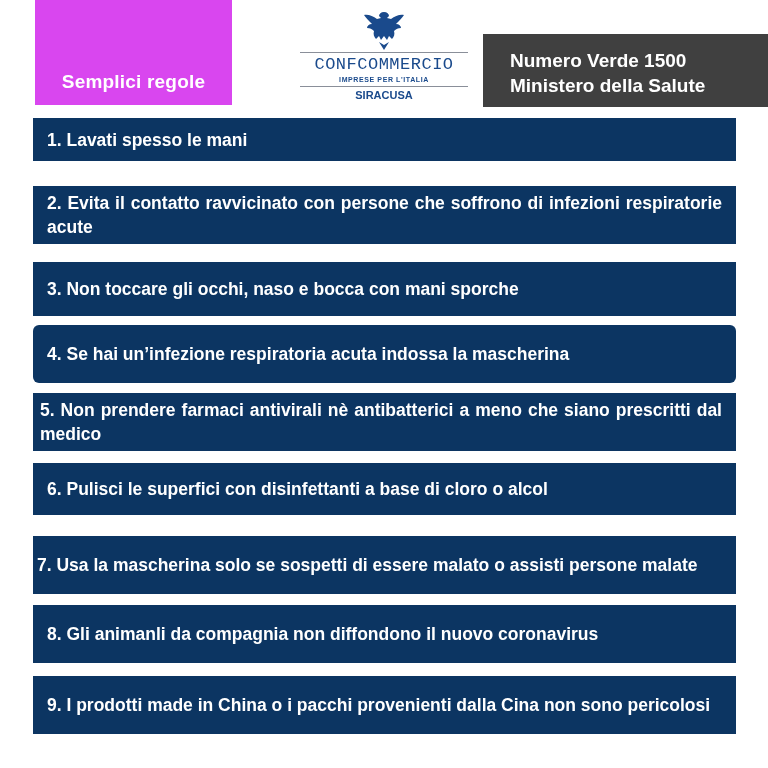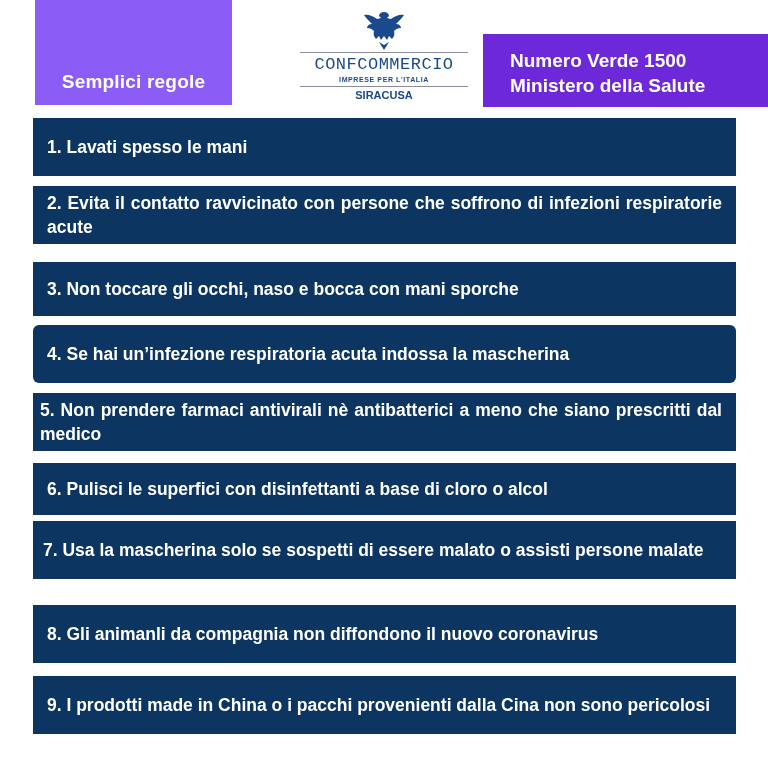--- a/index.html
+++ b/index.html
@@ -2,27 +2,27 @@
 <html><head>
 <meta charset="utf-8">
 <style>
   html, body { margin:0; padding:0; }
   body {
     width:768px; height:768px; background:#ffffff; position:relative; overflow:hidden;
     font-family: "Liberation Sans", "DejaVu Sans", sans-serif;
   }
   .red-box {
     position:absolute; left:35px; top:0; width:197px; height:105px;
-    background:#8b5cf6; display:flex; align-items:flex-end; justify-content:center;
+    background:#d946ef; display:flex; align-items:flex-end; justify-content:center;
     box-sizing:border-box; padding-bottom:12px;
   }
   .red-box span { color:#fff; font-size:19px; font-weight:bold; letter-spacing:0.2px; }
   .green-box {
     position:absolute; left:483px; top:34px; width:285px; height:73px;
-    background:#6d28d9; box-sizing:border-box; padding:14px 0 0 27px;
+    background:#404040; box-sizing:border-box; padding:14px 0 0 27px;
   }
   .green-box div { color:#fff; font-size:19px; font-weight:bold; line-height:25px; }
   .logo {
     position:absolute; left:298px; top:8px; width:172px; height:96px; text-align:center;
   }
   .logo svg.eagle { display:block; margin:0 auto; }
   .logo .rule { height:1px; background:#8a8f99; margin:0 2px; }
   .logo .name { color:#1a4a8c; font-family:Liberation Mono, monospace; font-size:17px; letter-spacing:0.5px; line-height:20px; margin-top:2px; }
   .logo .sub { color:#1a4a8c; font-size:7px; font-weight:bold; letter-spacing:0.6px; line-height:9px; margin-bottom:2px; }
   .logo .city { color:#1a4a8c; font-size:11px; font-weight:bold; line-height:15px; margin-top:1px; }
@@ -52,39 +52,39 @@
   <div class="sub">IMPRESE PER L'ITALIA</div>
   <div class="rule"></div>
   <div class="city">SIRACUSA</div>
 </div>
 
 <div class="green-box">
   <div>Numero Verde 1500</div>
   <div>Ministero della Salute</div>
 </div>
 
-<div class="rule-box" style="top:118px;height:58px;">
+<div class="rule-box" style="top:118px;height:43px;">
   <span>1. Lavati spesso le mani</span>
 </div>
 <div class="rule-box" style="top:186px;height:58px;">
   <span>2. Evita il contatto ravvicinato con persone che soffrono di infezioni respiratorie acute</span>
 </div>
 <div class="rule-box" style="top:262px;height:54px;justify-content:center;">
   <span>3. Non toccare gli occhi, naso e bocca con mani sporche</span>
 </div>
 <div class="rule-box" style="top:325px;height:58px;border-radius:6px;">
   <span>4. Se hai un’infezione respiratoria acuta indossa la mascherina</span>
 </div>
 <div class="rule-box" style="top:393px;height:58px;padding-left:7px;">
   <span>5. Non prendere farmaci antivirali nè antibatterici a meno che siano prescritti dal medico</span>
 </div>
 <div class="rule-box" style="top:463px;height:52px;">
   <span>6. Pulisci le superfici con disinfettanti a base di cloro o alcol</span>
 </div>
-<div class="rule-box" style="top:521px;height:58px;padding-left:10px;">
+<div class="rule-box" style="top:536px;height:58px;padding-left:4px;">
   <span>7. Usa la mascherina solo se sospetti di essere malato o assisti persone malate</span>
 </div>
 <div class="rule-box" style="top:605px;height:58px;">
   <span>8. Gli animanli da compagnia non diffondono il nuovo coronavirus</span>
 </div>
 <div class="rule-box" style="top:676px;height:58px;">
   <span>9. I prodotti made in China o i pacchi provenienti dalla Cina non sono pericolosi</span>
 </div>
 
 </body></html>

